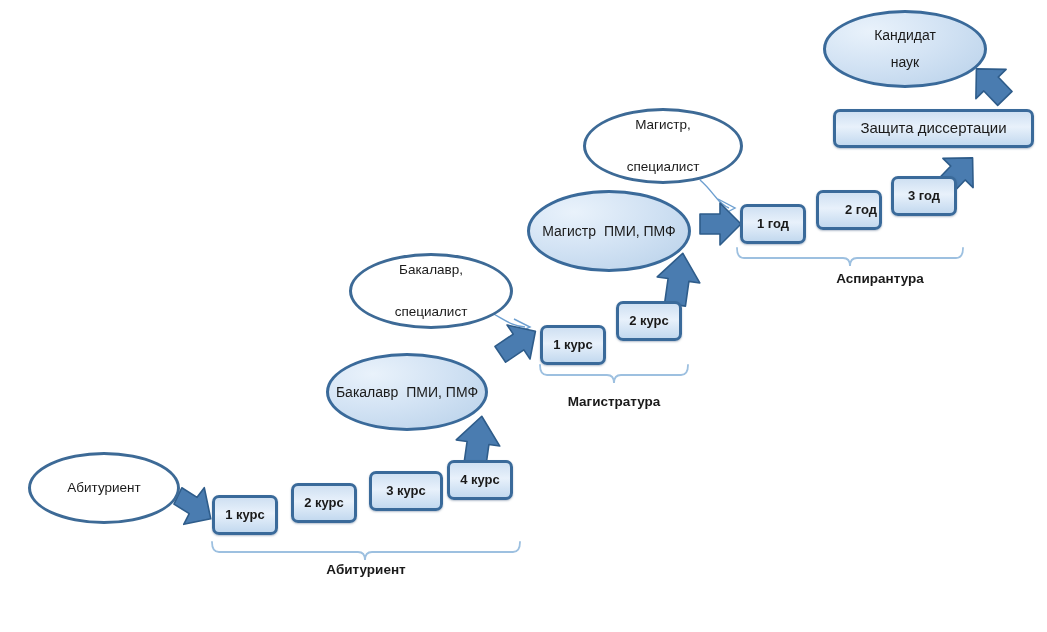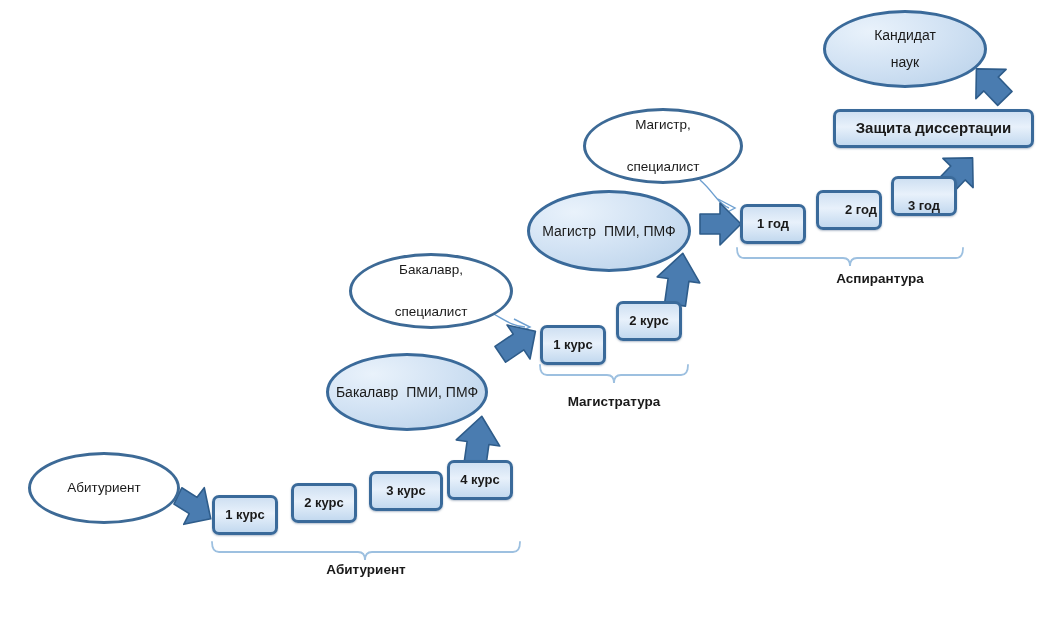--- a/index.html
+++ b/index.html
@@ -31,21 +31,21 @@
   .box {
     border: 3px solid #3a6a9a;
     border-radius: 7px;
     background: linear-gradient(to bottom, #cfe0f2 0%, #e8f1fb 45%, #c3d9ef 100%);
     box-shadow: 0 1px 2px rgba(40,70,110,0.35);
     font-size: 13px;
     font-weight: bold;
     line-height: 1.1;
   }
   .box.wide {
-    font-weight: bold;
+    font-weight: normal;
     font-size: 15px;
     text-align: center;
   }
 
   
   .oval {
     border-radius: 50%;
   }
   .oval-outline {
     border: 3px solid #3d6a96;
@@ -202,21 +202,21 @@
     <span>Магистр,</span>
     <span>специалист</span>
   </div>
 
   <div class="node box" style="left:740px; top:204px; width:66px; height:40px;">
     <span>1 год</span>
   </div>
   <div class="node box" style="left:816px; top:190px; width:66px; height:40px;padding-left:24px;">
     <span>2 год</span>
   </div>
-  <div class="node box" style="left:891px; top:176px; width:66px; height:40px;align-items:flex-end;">
+  <div class="node box" style="left:891px; top:176px; width:66px; height:40px;">
     <span>3 год</span>
   </div>
   <div class="group-label" style="left:790px; top:271px; width:180px;">Аспирантура</div>
 
   <div class="node box wide" style="left:833px; top:109px; width:201px; height:39px;">
     <span>Защита диссертации</span>
   </div>
 
   <div class="node oval oval-filled" style="left:823px; top:10px; width:164px; height:78px; flex-direction:column;">
     <span>Кандидат</span>

